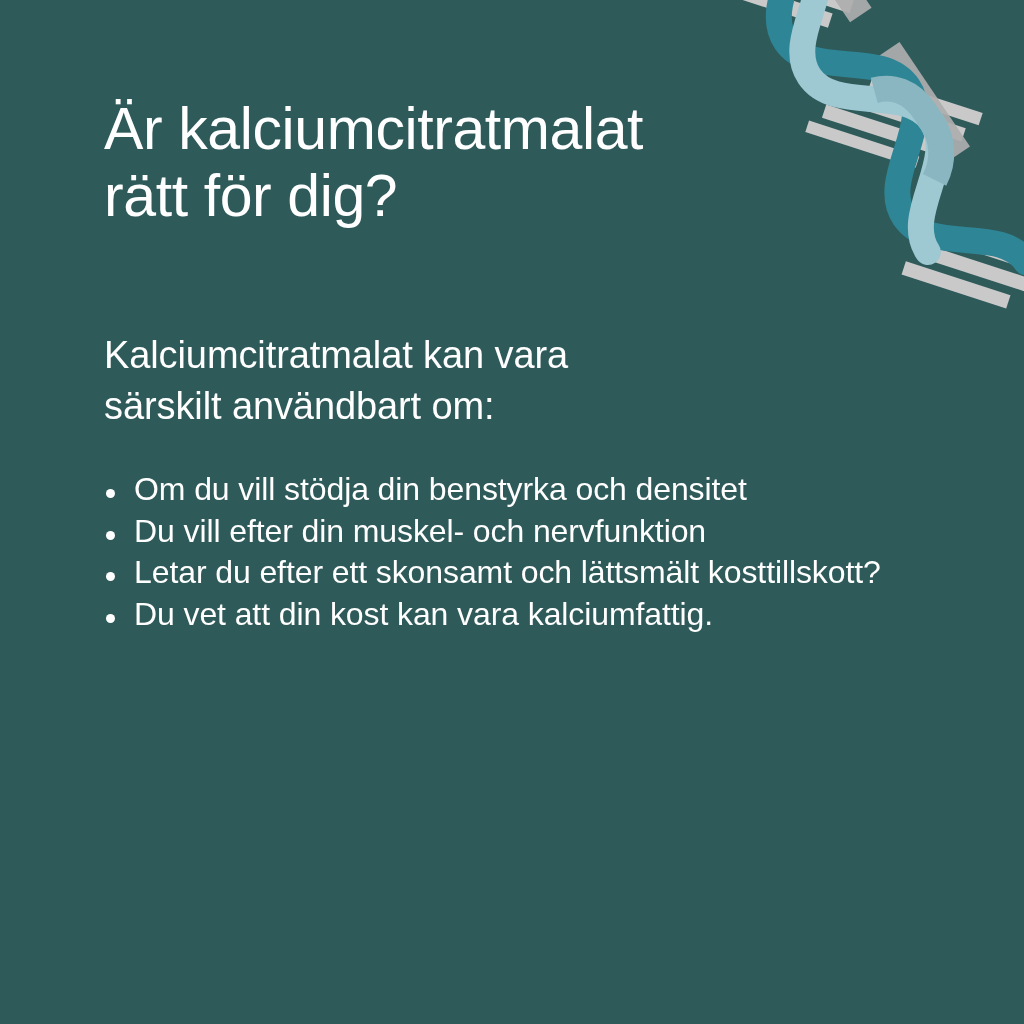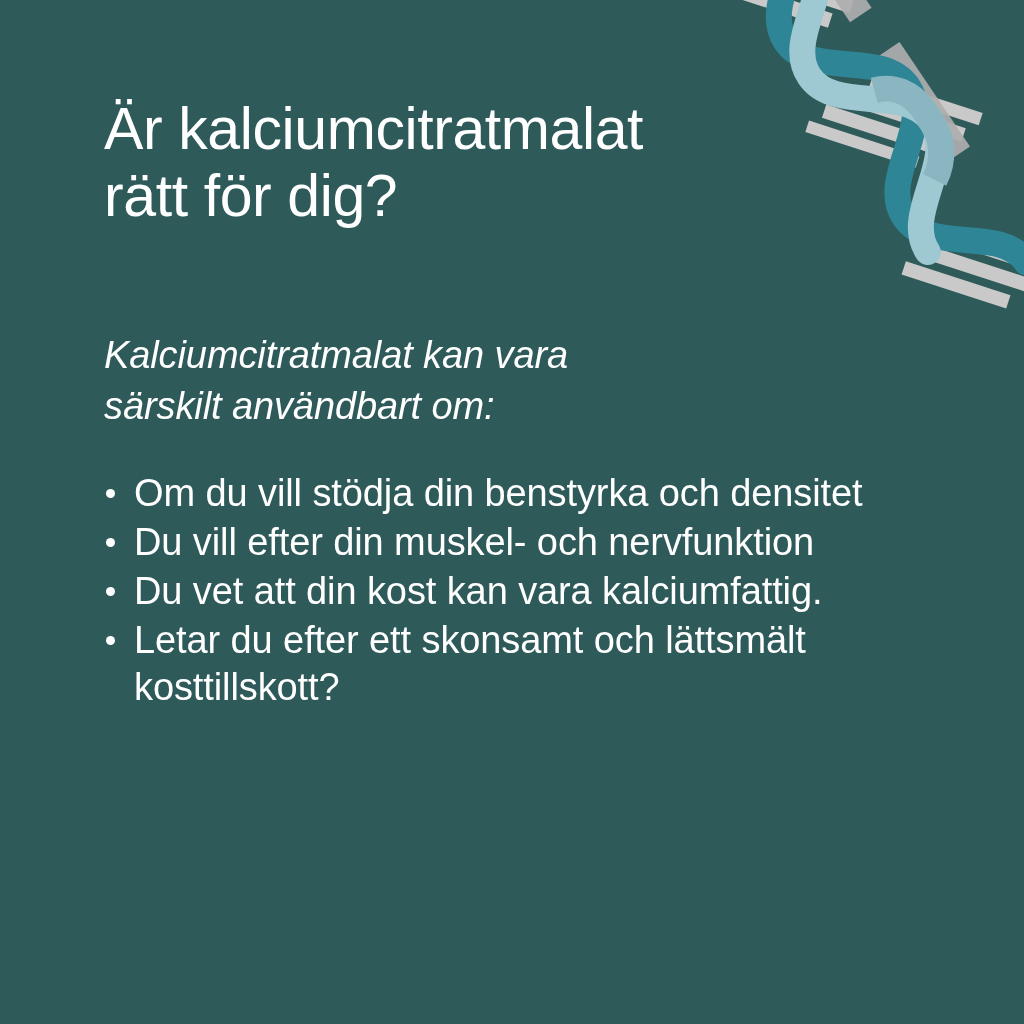--- a/index.html
+++ b/index.html
@@ -58,36 +58,35 @@
     left: 104px;
     top: 330px;
     width: 660px;
     margin: 0;
     color: #ffffff;
     font-size: 38px;
     line-height: 1.33;
     font-weight: 400;
     letter-spacing: -0.1px;
     white-space: pre-line;
-    font-style: italic;
   }
   .benefit-list {
     position: absolute;
     left: 104px;
     top: 470px;
     width: 830px;
     margin: 0;
     padding: 0;
     list-style: none;
   }
   .benefit-item {
     position: relative;
     padding-left: 30px;
     color: #ffffff;
-    font-size: 38px;
+    font-size: 32px;
     line-height: 1.235;
     font-weight: 400;
     letter-spacing: -0.1px;
     margin: 0 0 2px 0;
   }
   .benefit-item .bullet-dot {
     position: absolute;
     left: 2px;
     top: 19px;
     width: 9px;
@@ -193,22 +192,22 @@
       <li class="benefit-item" style="color: rgb(255, 255, 255);">
         <span class="bullet-dot" style="background: rgb(255, 255, 255);"></span>
         <span class="benefit-text">Om du vill stödja din benstyrka och densitet</span>
       </li>
       <li class="benefit-item" style="color: rgb(255, 255, 255);">
         <span class="bullet-dot" style="background: rgb(255, 255, 255);"></span>
         <span class="benefit-text">Du vill efter din muskel- och nervfunktion</span>
       </li>
       <li class="benefit-item" style="color: rgb(255, 255, 255);">
         <span class="bullet-dot" style="background: rgb(255, 255, 255);"></span>
+        <span class="benefit-text">Letar du efter ett skonsamt och lättsmält kosttillskott?</span>
+      </li>
+      <li class="benefit-item" style="color: rgb(255, 255, 255);">
+        <span class="bullet-dot" style="background: rgb(255, 255, 255);"></span>
         <span class="benefit-text">Du vet att din kost kan vara kalciumfattig.</span>
-      </li>
-      <li class="benefit-item" style="color: rgb(255, 255, 255);">
-        <span class="bullet-dot" style="background: rgb(255, 255, 255);"></span>
-        <span class="benefit-text">Letar du efter ett skonsamt och lättsmält kosttillskott?</span>
       </li>
     </ul>
 
   </div>
 </div>
 
 </body></html>

